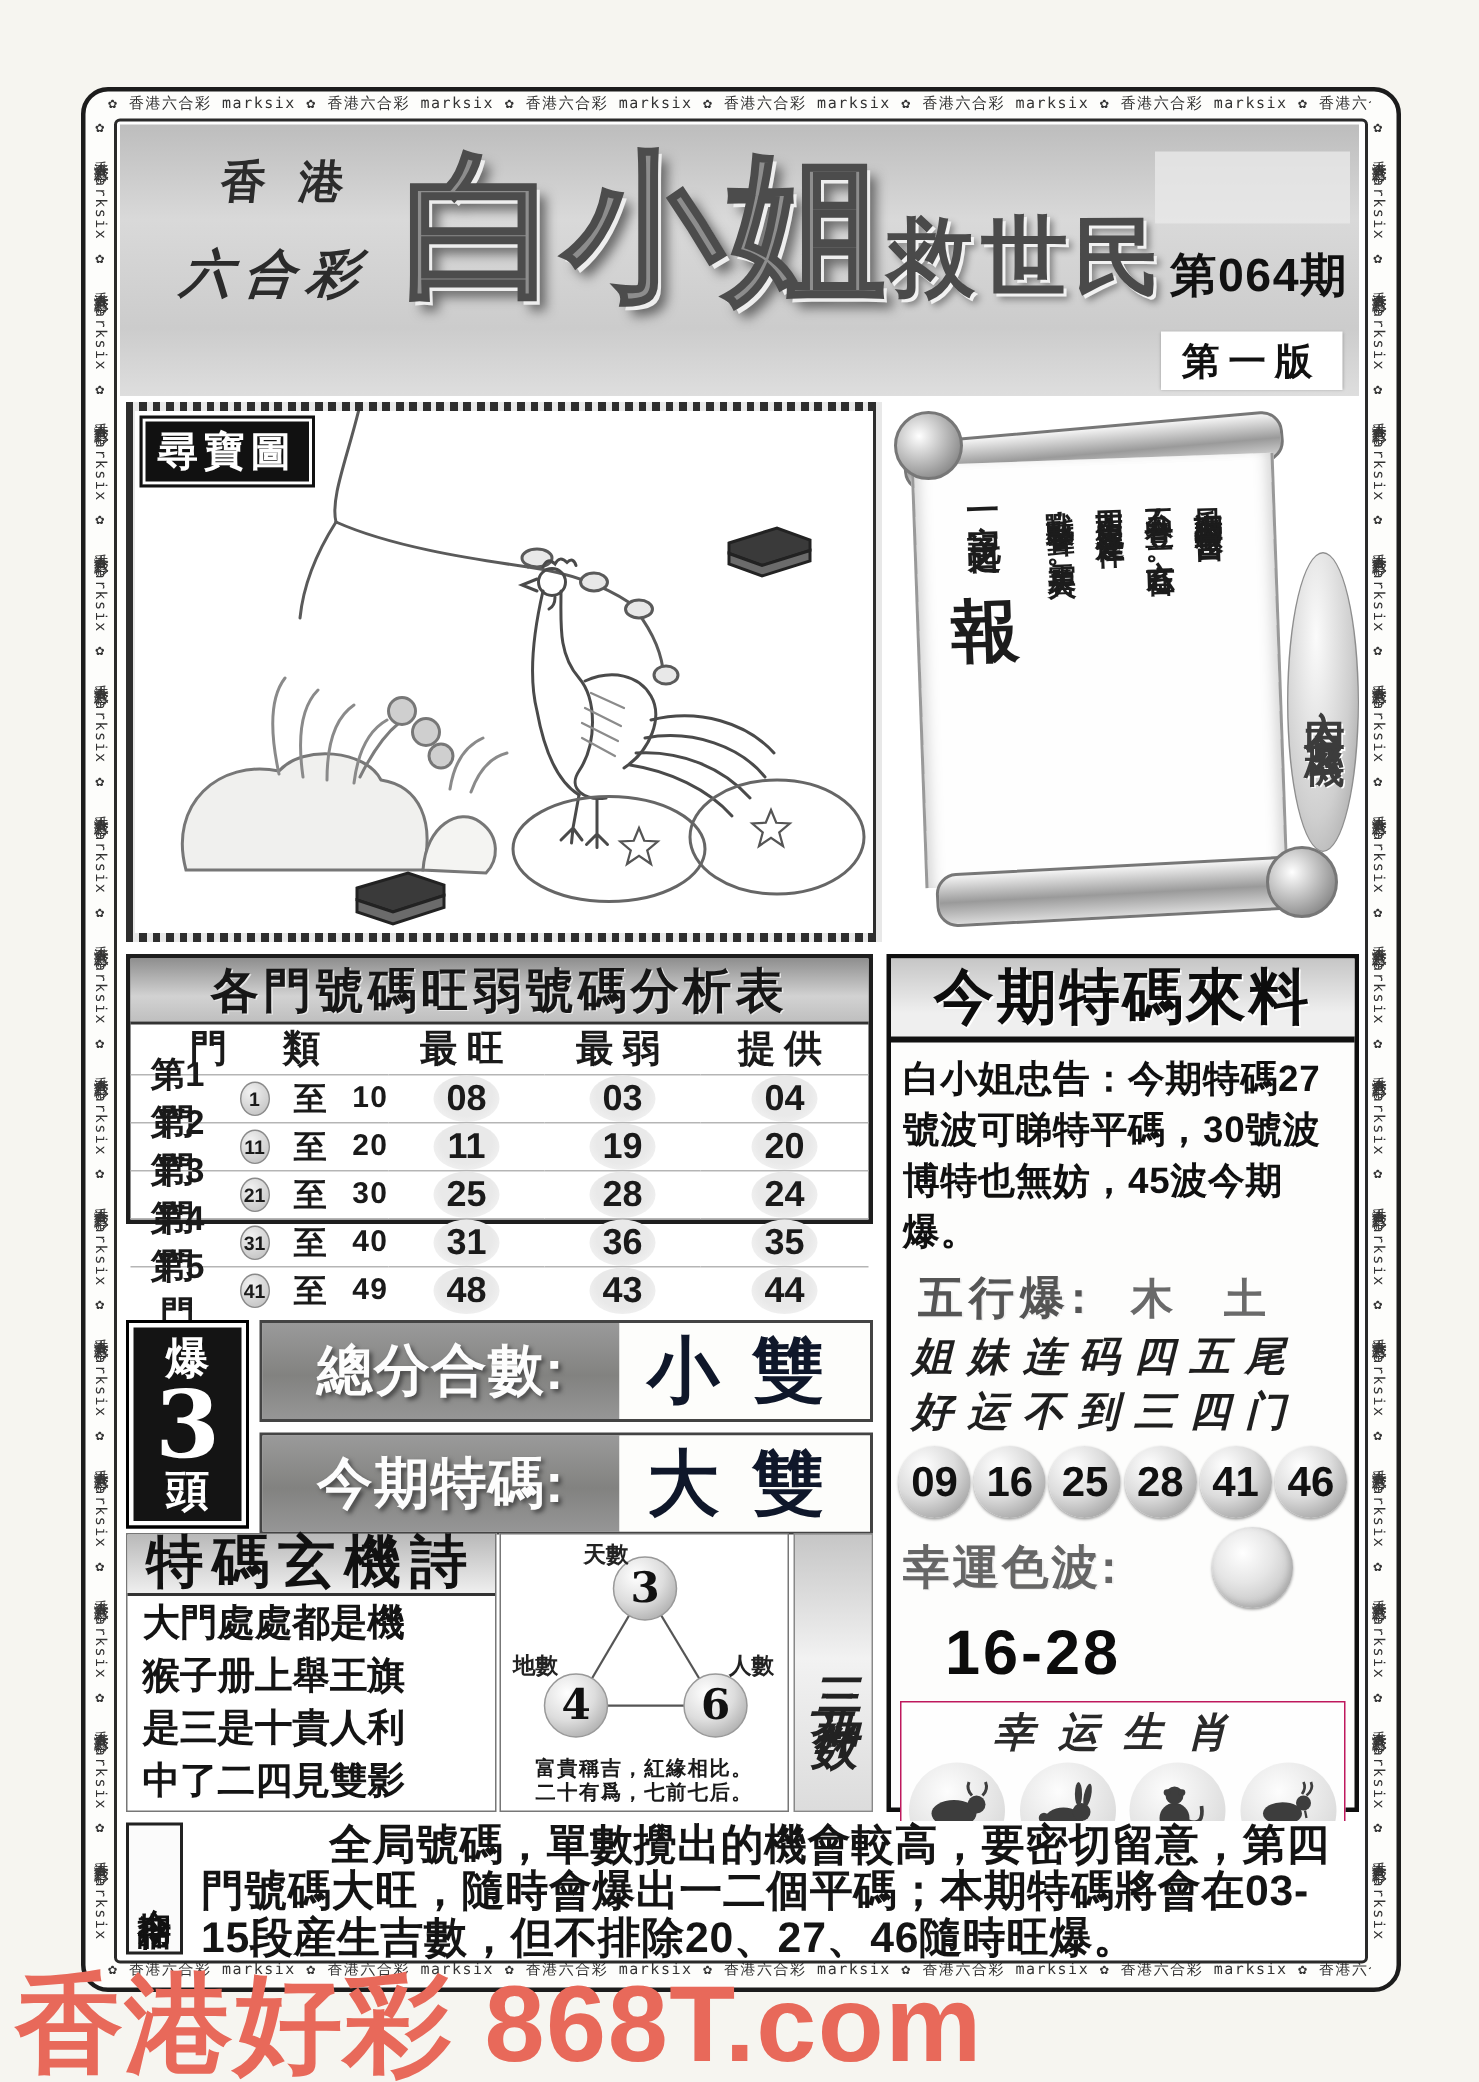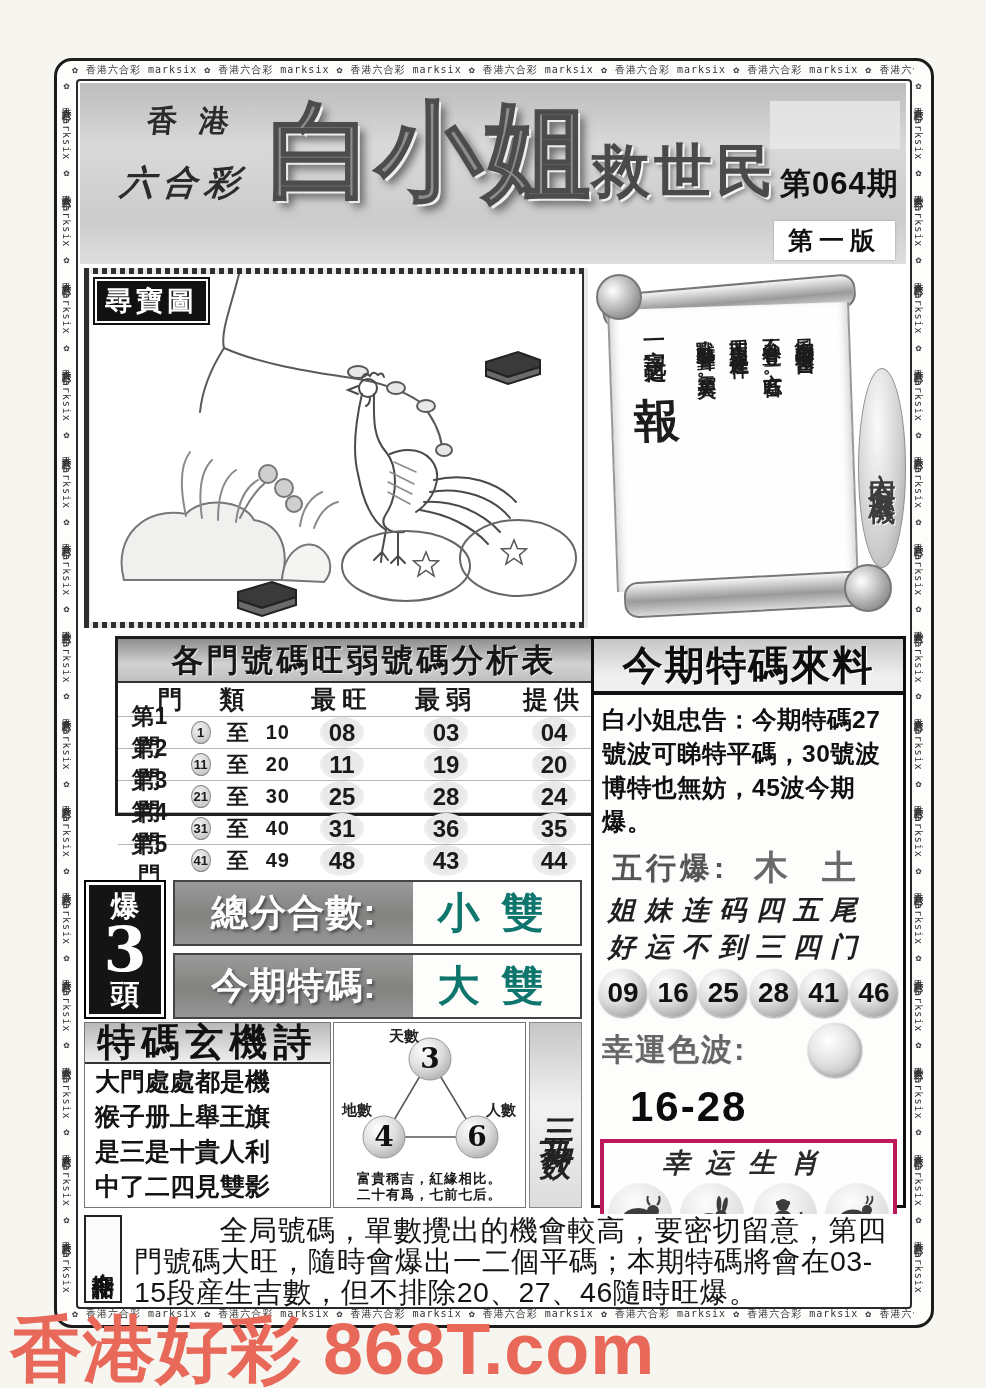--- a/index.html
+++ b/index.html
@@ -74,21 +74,21 @@
   .scol-big{font-size:46px;letter-spacing:0;}
   .mystery-badge{position:absolute;left:260px;top:100px;width:46px;height:198px;
     border-radius:50% / 50%;border:1px solid #8e8e8e;
     background:radial-gradient(ellipse at 40% 28%, #fbfbfb 0%, #cfcfcf 60%, #9c9c9c 100%);
     display:flex;align-items:center;justify-content:center;
     writing-mode:vertical-rl;font-family:"DejaVu Serif", serif;font-weight:bold;
     font-size:27px;color:#3c3c3c;letter-spacing:8px;text-shadow:1px 1px 0 #fff;}
 
   
   .tbl{position:absolute;left:84px;top:636px;width:498px;height:180px;
-    border:3px solid #1e1e1e;box-sizing:border-box;background:#fff;margin-left:31px;}
+    border:3px solid #1e1e1e;box-sizing:border-box;background:#fff;}
   .tbl-title{height:42px;line-height:42px;text-align:center;font-size:32px;font-weight:bold;
     letter-spacing:3px;color:#161616;
     background:linear-gradient(180deg,#8f8f8f,#d2d2d2 60%,#bfbfbf);
     text-shadow:1px 1px 0 #e8e8e8;border-bottom:2px solid #333;}
   .tbl-grid{display:grid;grid-template-columns:172px 104px 104px 112px;}
   .tbl-grid > div{height:31px;line-height:31px;text-align:center;font-size:24px;font-weight:bold;
     border-top:1px solid #b5b5b5;}
   .tbl-grid > .hdr{height:33px;line-height:33px;border-top:none;font-size:25px;letter-spacing:6px;}
   .door-cell{display:flex;align-items:center;justify-content:flex-start;padding-left:6px;box-sizing:border-box;gap:14px;}
   .door-name{font-size:23px;font-weight:bold;letter-spacing:0;}
@@ -106,21 +106,21 @@
   .burst-box{width:82px;background:#141414;border:2px solid #000;box-sizing:border-box;
     box-shadow:inset 0 0 0 3px #fff;display:flex;flex-direction:column;align-items:center;
     justify-content:center;color:#fff;font-weight:bold;}
   .burst-box .c1,.burst-box .c3{font-size:29px;line-height:30px;}
   .burst-box .c2{font-size:62px;line-height:58px;font-family:"DejaVu Serif", serif;}
   .burst-rows{flex:1;display:flex;flex-direction:column;gap:7px;}
   .burst-row{flex:1;display:flex;border:2px solid #444;box-sizing:border-box;}
   .burst-label{flex:0 0 238px;background:linear-gradient(180deg,#9a9a9a,#828280 55%,#969696);
     color:#fdfdfd;font-size:37px;font-weight:bold;display:flex;align-items:center;
     justify-content:center;letter-spacing:1px;text-shadow:2px 2px 3px #4a4a4a;}
-  .burst-value{flex:1;background:#fdfdfb;color:#0f766e;font-size:42px;font-weight:bold;
+  .burst-value{flex:1;background:#fdfdfb;color:#0f172a;font-size:48px;font-weight:bold;
     display:flex;align-items:center;justify-content:center;letter-spacing:22px;padding-left:10px;}
 
   
   .poem{position:absolute;left:84px;top:1022px;width:247px;height:186px;
     border:1px solid #777;box-sizing:border-box;background:#fff;}
   .poem-title{height:39px;line-height:39px;text-align:center;font-size:38px;font-weight:bold;
     letter-spacing:6px;background:linear-gradient(180deg,#b9b9b9,#efefef);
     border-bottom:2px solid #333;color:#111;}
   .poem-line{display:flex;justify-content:space-between;padding:0 10px;
     font-size:25px;font-weight:bold;height:35px;align-items:center;color:#141414;}
@@ -143,50 +143,50 @@
   
   .special{position:absolute;left:591px;top:636px;width:315px;height:572px;
     border:3px solid #0f0f0f;box-sizing:border-box;background:#fdfdfc;}
   .special-title{height:52px;line-height:52px;text-align:center;font-size:40px;font-weight:bold;
     letter-spacing:2px;color:#0d0d0d;background:linear-gradient(180deg,#c6c6c6,#efefef 70%);
     border-bottom:4px solid #111;text-shadow:1px 1px 0 #fff;}
   .advice{padding:8px 8px 2px 8px;font-size:24.5px;line-height:34px;font-weight:bold;color:#101010;
     letter-spacing:0.5px;}
   .wuxing{display:flex;align-items:center;padding:4px 8px 0 18px;}
   .wuxing-label{font-size:30px;font-weight:bold;color:#555;letter-spacing:4px;text-shadow:1px 1px 0 #eee;}
-  .wuxing-value{font-size:34px;font-weight:bold;color:#6a6a6a;letter-spacing:34px;margin-left:26px;
+  .wuxing-value{font-size:28px;font-weight:bold;color:#6a6a6a;letter-spacing:34px;margin-left:26px;
     text-shadow:1px 1px 0 #fff;}
   .handline{font-family:"DejaVu Serif", serif;font-style:italic;font-weight:bold;
     font-size:27px;color:#1f1f1f;letter-spacing:10px;padding-left:14px;line-height:37px;}
   .balls-row{display:flex;justify-content:space-between;padding:4px 5px 0 5px;}
   .ball{width:48px;height:48px;border-radius:50%;
     background:radial-gradient(circle at 34% 28%, #ffffff 0%, #dcdcdc 45%, #a0a0a0 85%, #8e8e8e 100%);
     display:flex;align-items:center;justify-content:center;
     font-size:28px;font-weight:bold;color:#111;box-shadow:0 1px 2px #999;}
   .lucky-row{display:flex;align-items:center;padding:6px 8px 0 8px;}
   .lucky-label{font-size:31px;font-weight:bold;color:#666;letter-spacing:2px;text-shadow:1px 1px 0 #eee;}
   .color-ball{width:54px;height:54px;border-radius:50%;margin-left:62px;
     background:radial-gradient(circle at 38% 32%, #ffffff 0%, #e6e6e6 40%, #b9b9b9 90%);
     box-shadow:0 1px 2px #9a9a9a, inset -2px -2px 4px #aaa;}
   .range-value{font-size:42px;font-weight:bold;color:#0c0c0c;margin-left:28px;letter-spacing:2px;}
-  .zodiac-box{margin:8px 6px 0 6px;border:4px solid #be185d;height:114px;position:relative;background:#fefefe;}
+  .zodiac-box{margin:8px 6px 0 6px;border:1px solid #be185d;height:114px;position:relative;background:#fefefe;}
   .zodiac-title{text-align:center;font-family:"DejaVu Serif", serif;font-style:italic;
     font-weight:bold;font-size:27px;letter-spacing:16px;color:#2a2a2a;padding-top:2px;}
   .zodiac-row{display:flex;justify-content:space-around;align-items:center;margin-top:2px;}
   .zodiac-circle{width:64px;height:64px;border-radius:50%;
     background:radial-gradient(circle at 40% 30%, #fdfdfd 0%, #e2e2e2 60%, #cfcfcf 100%);
     display:flex;align-items:center;justify-content:center;}
 
   
   .eval{position:absolute;left:84px;top:1214px;width:822px;height:90px;display:flex;background:#fff;}
   .eval-label{flex:0 0 38px;border:2px solid #222;box-sizing:border-box;margin:1px 0;
     display:flex;align-items:center;justify-content:center;
     writing-mode:vertical-rl;font-size:22px;font-weight:bold;letter-spacing:2px;color:#111;
     background:#fbfbfb;}
-  .eval-text{flex:1;font-size:28.5px;line-height:31px;font-weight:normal;color:#141414;
+  .eval-text{flex:1;font-size:28.5px;line-height:31px;font-weight:bold;color:#141414;
     padding:1px 6px 0 12px;text-indent:3em;letter-spacing:0.5px;}
 
   
   .watermark{position:absolute;left:10px;top:1302px;z-index:20;
     font-size:72px;font-weight:bold;color:#e8695a;letter-spacing:1px;
     font-family:"Liberation Sans", sans-serif;}
 </style>
 </head>
 <body>
 

